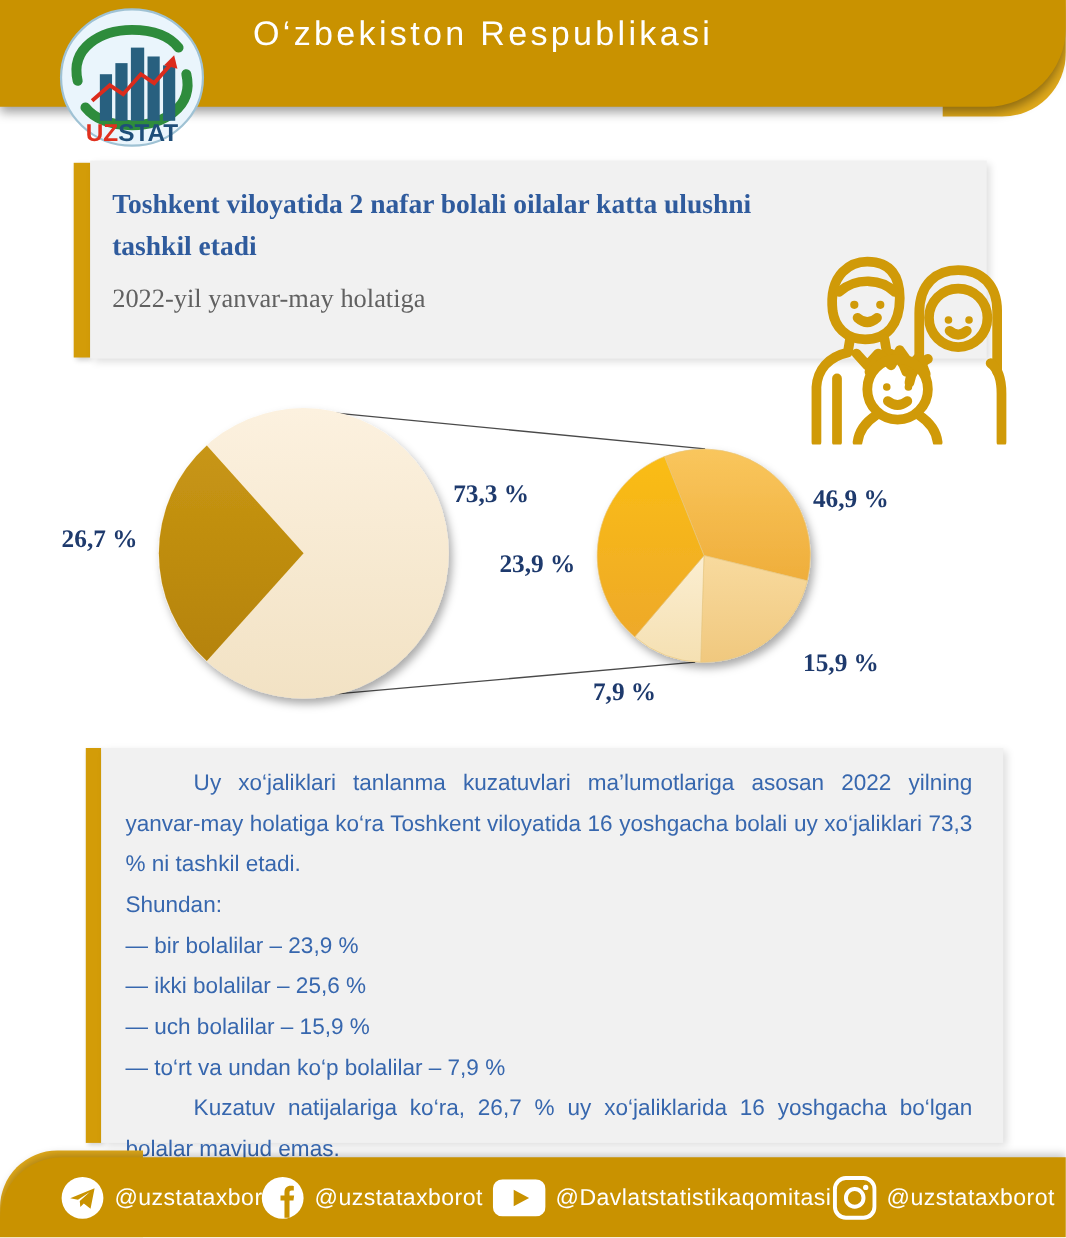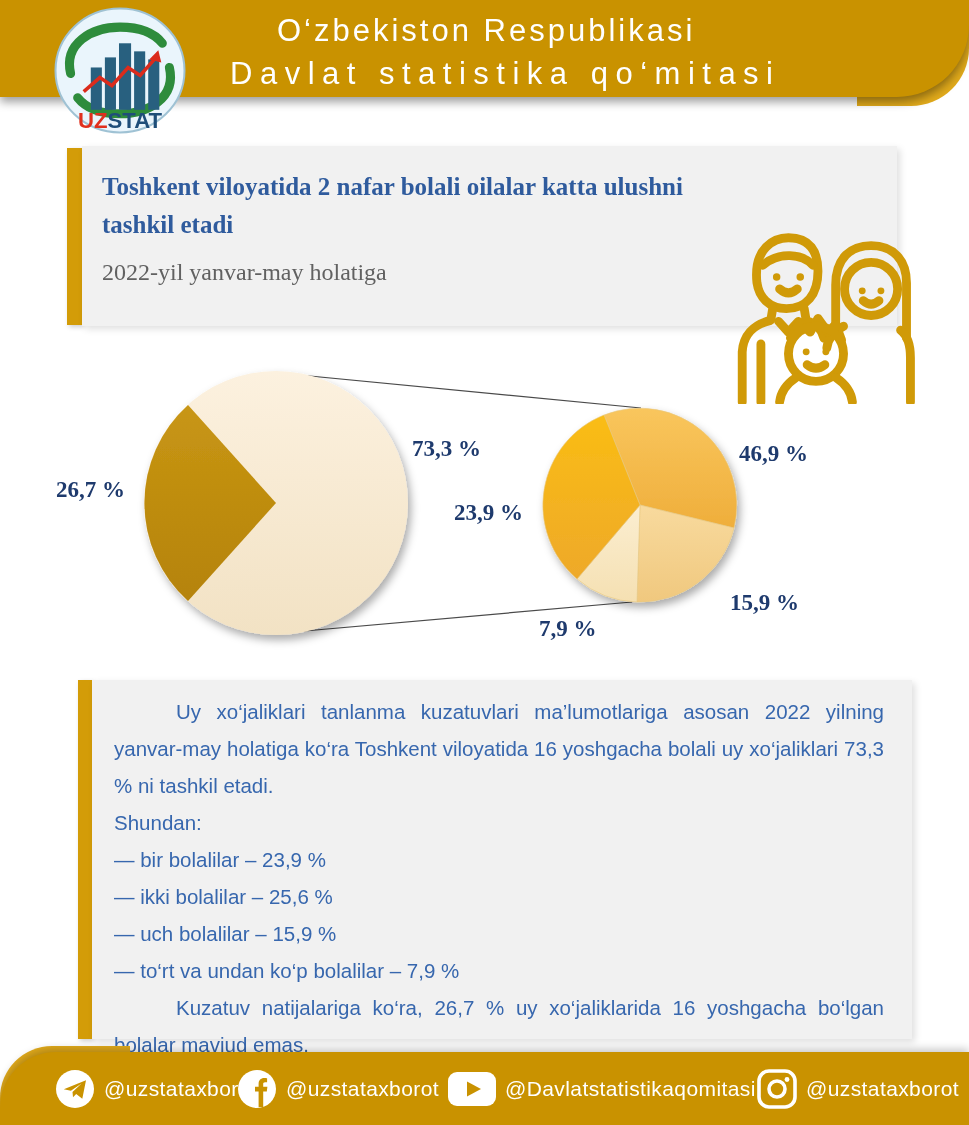--- a/index.html
+++ b/index.html
@@ -11,21 +11,21 @@
   .header-under {
     position:absolute; top:0; right:0; width:112px; height:106px;
     background:#E1AA1B; border-bottom-right-radius:58px;
   }
   .header {
     position:absolute; top:0; left:0; width:100%; height:97px;
     background:#C99200; border-bottom-right-radius:72px;
     box-shadow:0 5px 10px rgba(0,0,0,0.38);
   }
   .header-titles { position:absolute; left:230px; top:12px; color:#ffffff; }
-  .ht1 { font-size:31px; letter-spacing:3px; line-height:38px;margin-left:47px; }
+  .ht1 { font-size:31px; letter-spacing:3px; line-height:38px; }
   .ht2 { font-size:31px; letter-spacing:7.5px; line-height:40px; margin-top:4px; }
   .logo { position:absolute; top:7px; left:53px; width:134px; height:128px; z-index:5; }
   
   .title-accent {
     position:absolute; left:67px; top:148px; width:15px; height:177px;
     background:#D39C08; box-shadow:2px 2px 5px rgba(0,0,0,0.2);
   }
   .title-card {
     position:absolute; left:82px; top:146px; width:815px; height:180px;
     background:#F1F1F1; box-shadow:3px 3px 7px rgba(0,0,0,0.13);
@@ -88,21 +88,20 @@
 </style>
 </head>
 <body>
 
 <div class="stage">
 
   <div class="header-under"></div>
   <div class="header">
     <div class="header-titles">
       <div class="ht1">O‘zbekiston Respublikasi</div>
-      <div class="ht2">Davlat statistika qo‘mitasi</div>
     </div>
   </div>
 
   <svg class="logo" viewBox="0 0 132 127">
     <ellipse cx="66" cy="63" rx="64" ry="61.5" fill="#EAF5FC" stroke="#9FC2D4" stroke-width="2"></ellipse>
     <g fill="none" stroke="#2E8C3C" stroke-width="9" stroke-linecap="round">
       <path d="M17 66 C10 36 38 20 66 20 C86 20 100 26 108 36"></path>
       <path d="M115 60 C122 90 94 106 66 106 C46 106 32 100 24 90"></path>
     </g>
     <g fill="#28607F">

